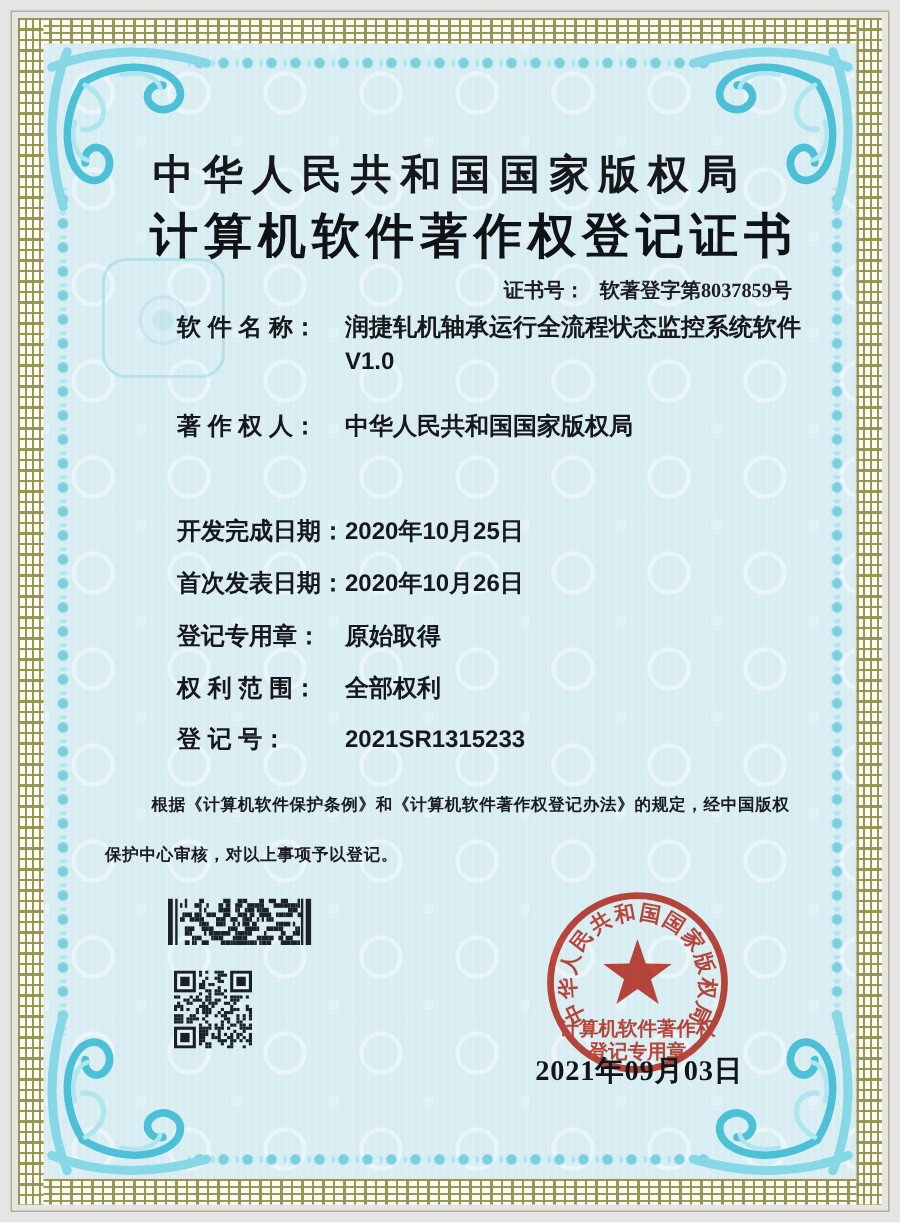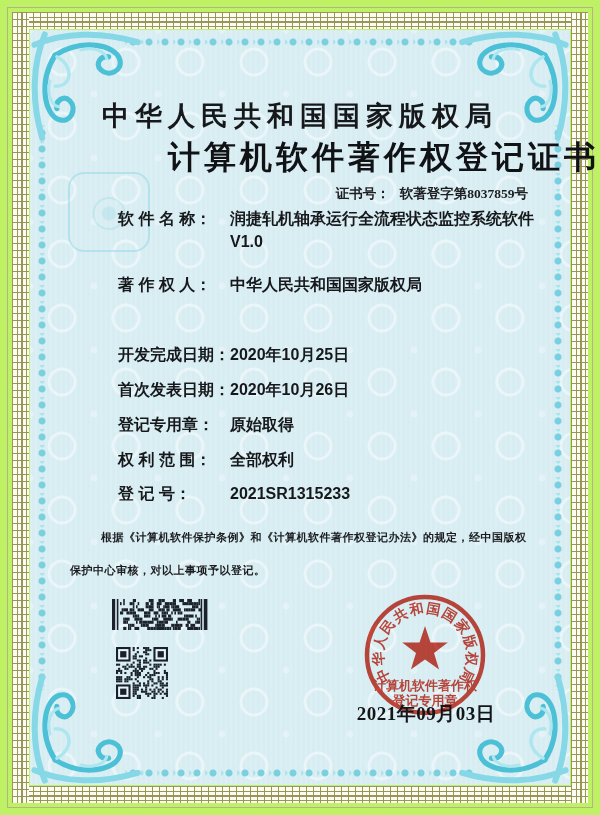--- a/index.html
+++ b/index.html
@@ -1,16 +1,16 @@
 <!DOCTYPE html>
 <html><head>
 <meta charset="utf-8">
 <style>
   html,body{margin:0;padding:0;background:#ffffff;}
-  .cert{position:relative;width:600px;height:815px;background:#bef264;overflow:hidden;
+  .cert{position:relative;width:600px;height:815px;background:#e5e5e5;overflow:hidden;
         font-family:"Liberation Serif", serif;}
   
   .thin-line{position:absolute;inset:7px;border:1px solid #b4b287;pointer-events:none;}
   .band{position:absolute;background-color:#fdfcf2;}
   .band.h{left:12px;right:12px;height:17px;
     background-image:
       repeating-linear-gradient(90deg, rgba(148,146,80,.95) 0 1.4px, transparent 1.4px 7px),
       repeating-linear-gradient(180deg, rgba(148,146,80,.95) 0 1.4px, transparent 1.4px 4.6px);}
   .band.top{top:12px}.band.bottom{bottom:12px}
   .band.v{top:12px;bottom:12px;width:17px;
@@ -43,21 +43,21 @@
   .corner.bl{bottom:31px;left:31px;transform:scaleY(-1)}
   .corner.br{bottom:31px;right:31px;transform:scale(-1,-1)}
   
   .emboss{position:absolute;left:68px;top:172px;width:78px;height:76px;border-radius:16px;
     border:2px solid rgba(150,216,230,.55);
     background:radial-gradient(circle at 50% 52%, rgba(255,255,255,0) 14px, rgba(150,216,230,.35) 15px, rgba(150,216,230,.35) 16px, rgba(255,255,255,0) 17px),
                radial-gradient(circle at 50% 52%, rgba(150,216,230,.3) 6px, rgba(255,255,255,0) 8px);}
   
   .authority{position:absolute;top:98px;left:0;right:0;text-align:center;
     font-size:27px;font-weight:bold;letter-spacing:6px;color:#16181c;}
-  .cert-title{position:absolute;top:136px;left:0;right:0;text-align:right;
+  .cert-title{position:absolute;top:136px;left:0;right:0;text-align:center;
     font-size:32px;font-weight:bold;letter-spacing:4px;color:#101216;margin-left:32px;}
   .certno{position:absolute;top:185px;right:72px;font-size:13.5px;font-weight:bold;color:#1c1e22;margin-left:48px;}
   .certno .lbl{margin-right:10px;}
   .field{position:absolute;left:70px;right:58px;color:#16181c;
     font-family:"Liberation Sans", sans-serif;font-size:16px;font-weight:bold;line-height:23px;}
   .field .flabel{display:inline-block;width:112px;vertical-align:top;padding-left:48px;}
   .field .fvalue{display:inline-block;vertical-align:top;max-width:345px;}
   .f0{top:207px}.f1{top:273px}.f2{top:343px}.f3{top:378px}.f4{top:413px}.f5{top:448px}.f6{top:482px}
   .statement{position:absolute;top:521px;left:70px;width:464px;
     font-family:"Liberation Sans", sans-serif;font-size:11px;font-weight:600;

